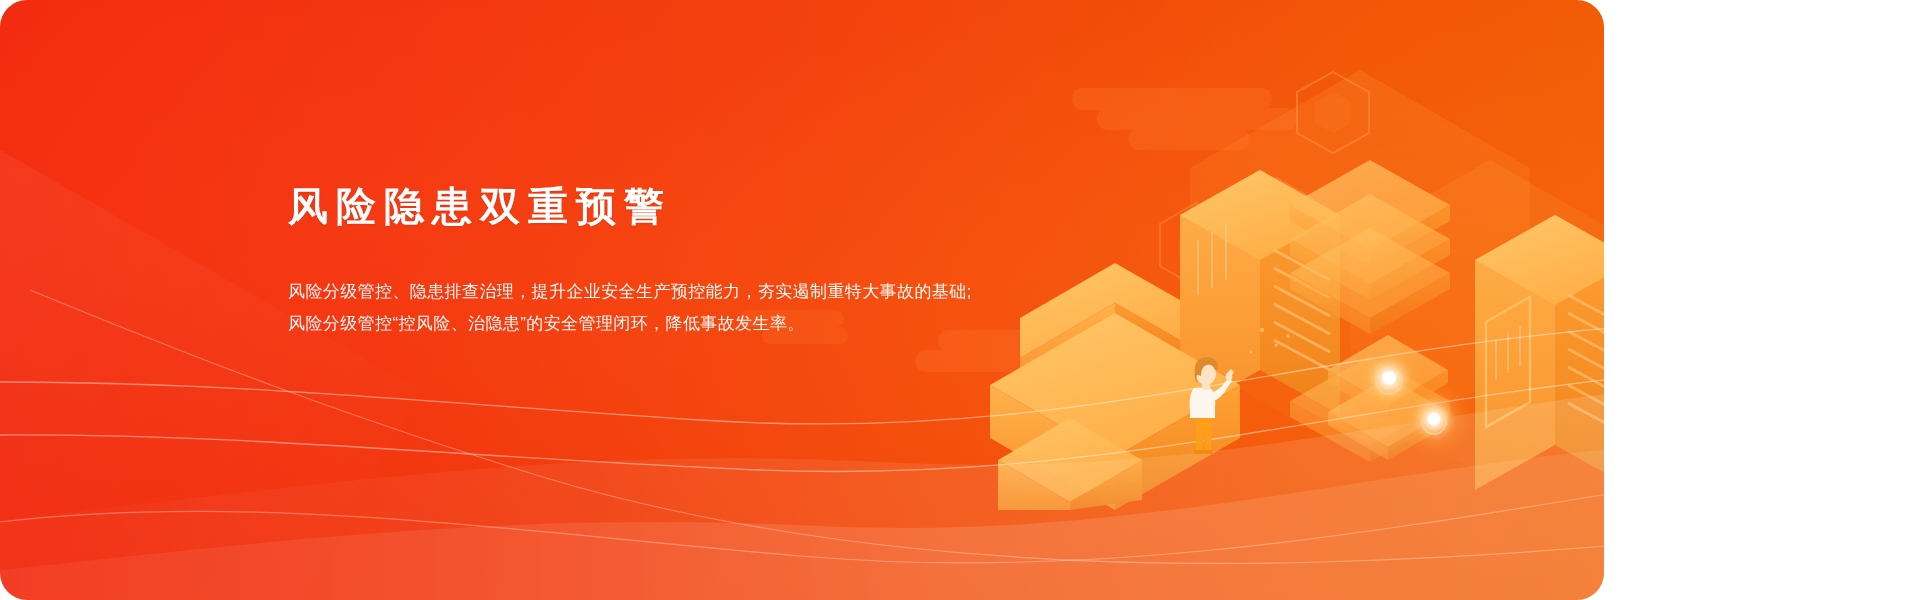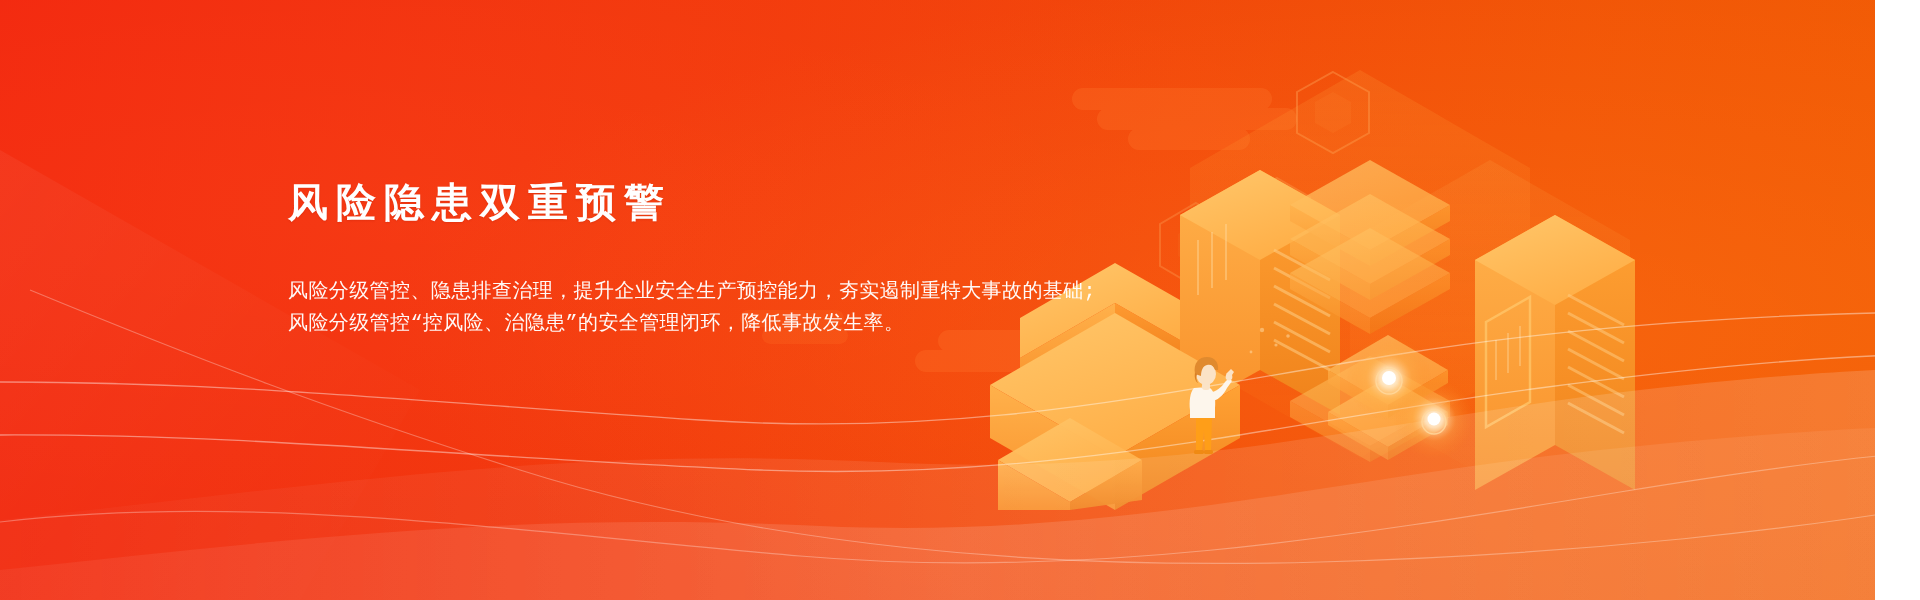--- a/index.html
+++ b/index.html
@@ -3,25 +3,26 @@
 <meta charset="utf-8">
 <title>Banner</title>
 <style>
   html, body {
     margin: 0;
     padding: 0;
     background: #ffffff;
   }
   #banner {
     position: relative;
-    width: 1875px;
+    width: 1604px;
     height: 600px;
     overflow: hidden;
-    font-family: Liberation Mono, monospace;
+    font-family: Liberation Sans, sans-serif;
     background: linear-gradient(100deg, #F2280F 0%, #F2330F 22%, #F23C0C 40%, #F2490A 60%, #F25507 80%, #F25D05 100%);
+    border-radius: 27px;
   }
 
   
   .bg-layer {
     position: absolute;
     inset: 0;
     pointer-events: none;
   }
   .bg-layer svg { display: block; width: 1920px; height: 600px; }
 
@@ -37,21 +38,21 @@
     font-size: 40px;
     line-height: 52px;
     font-weight: bold;
     color: #ffffff;
     letter-spacing: 8px;
     margin: 0 0 44px 0;
     white-space: nowrap;
     text-shadow: 0 1px 2px rgba(150,20,0,0.18);
   }
   .subline {
-    font-size: 20px;
+    font-size: 17px;
     line-height: 32px;
     color: #ffffff;
     letter-spacing: 0.4px;
     margin: 0;
     white-space: nowrap;
     opacity: 0.97;
   }
 
   
   .illustration {

